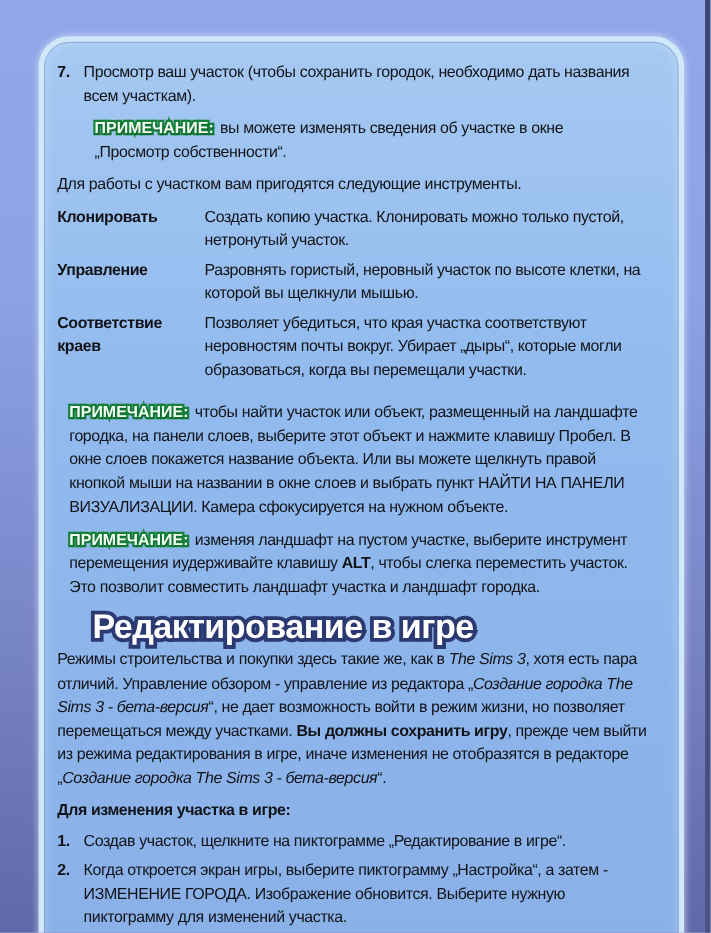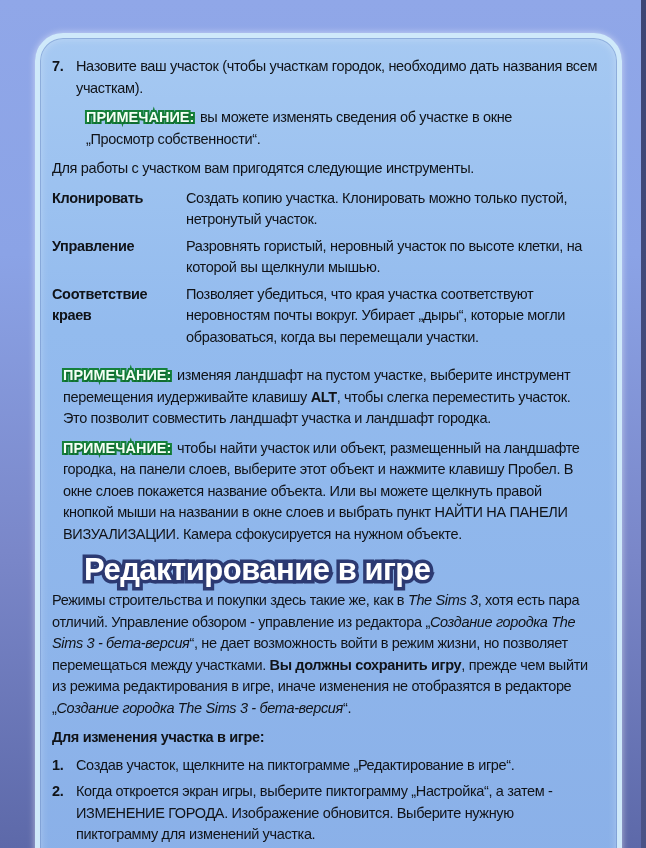--- a/index.html
+++ b/index.html
@@ -75,47 +75,47 @@
 </head>
 <body>
 
 <div class="edge-right"></div>
 
 <div class="panel">
   <div class="content">
 
     <div class="list-item">
       <span class="num">7.</span>
-      <span class="item-body">Назовите ваш участок (чтобы участкам городок, необходимо дать названия всем участкам).</span>
+      <span class="item-body">Просмотр ваш участок (чтобы сохранить городок, необходимо дать названия всем участкам).</span>
     </div>
 
     <div class="note">
       <span class="note-label">ПРИМЕЧАНИЕ:</span>
       <span>вы можете изменять сведения об участке в окне „Просмотр собственности“.</span>
     </div>
 
     <p class="para">Для работы с участком вам пригодятся следующие инструменты.</p>
 
     <div class="tools-table">
       <div class="term">Клонировать</div>
       <div class="desc">Создать копию участка. Клонировать можно только пустой, нетронутый участок.</div>
       <div class="term">Управление</div>
       <div class="desc">Разровнять гористый, неровный участок по высоте клетки, на которой вы щелкнули мышью.</div>
       <div class="term">Соответствие краев</div>
       <div class="desc">Позволяет убедиться, что края участка соответствуют неровностям почты вокруг. Убирает „дыры“, которые могли образоваться, когда вы перемещали участки.</div>
     </div>
 
     <div class="note flush">
       <span class="note-label">ПРИМЕЧАНИЕ:</span>
-      <span><span>изменяя ландшафт на пустом участке, выберите инструмент перемещения иудерживайте клавишу </span><span class="b">ALT</span><span>, чтобы слегка переместить участок. Это позволит совместить ландшафт участка и ландшафт городка.</span></span>
+      <span>чтобы найти участок или объект, размещенный на ландшафте городка, на панели слоев, выберите этот объект и нажмите клавишу Пробел. В окне слоев покажется название объекта. Или вы можете щелкнуть правой кнопкой мыши на названии в окне слоев и выбрать пункт НАЙТИ НА ПАНЕЛИ ВИЗУАЛИЗАЦИИ. Камера сфокусируется на нужном объекте.</span>
     </div>
 
     <div class="note flush">
       <span class="note-label">ПРИМЕЧАНИЕ:</span>
-      <span>чтобы найти участок или объект, размещенный на ландшафте городка, на панели слоев, выберите этот объект и нажмите клавишу Пробел. В окне слоев покажется название объекта. Или вы можете щелкнуть правой кнопкой мыши на названии в окне слоев и выбрать пункт НАЙТИ НА ПАНЕЛИ ВИЗУАЛИЗАЦИИ. Камера сфокусируется на нужном объекте.</span>
+      <span><span>изменяя ландшафт на пустом участке, выберите инструмент перемещения иудерживайте клавишу </span><span class="b">ALT</span><span>, чтобы слегка переместить участок. Это позволит совместить ландшафт участка и ландшафт городка.</span></span>
     </div>
 
     <h1 class="section-title">Редактирование в игре</h1>
 
     <p class="para"><span>Режимы строительства и покупки здесь такие же, как в </span><span class="i">The Sims 3</span><span>, хотя есть пара отличий. Управление обзором - управление из редактора „</span><span class="i">Создание городка The Sims 3 - бета-версия</span><span>“, не дает возможность войти в режим жизни, но позволяет перемещаться между участками. </span><span class="b">Вы должны сохранить игру</span><span>, прежде чем выйти из режима редактирования в игре, иначе изменения не отобразятся в редакторе „</span><span class="i">Создание городка The Sims 3 - бета-версия</span><span>“.</span></p>
 
     <p class="para steps-heading">Для изменения участка в игре:</p>
 
     <div class="step">
       <span class="num">1.</span>

